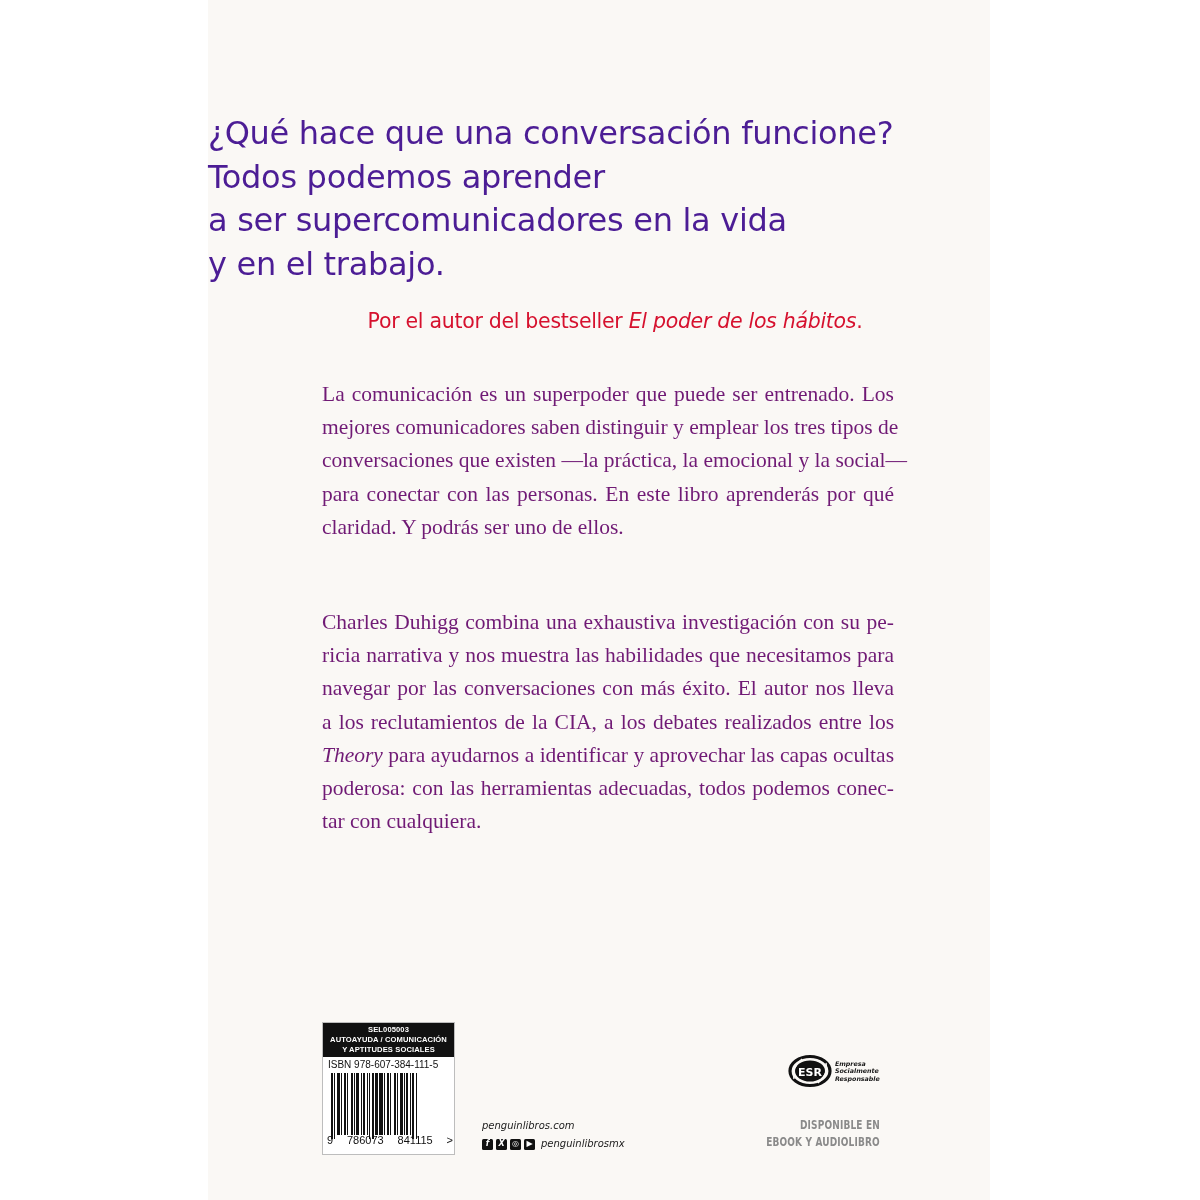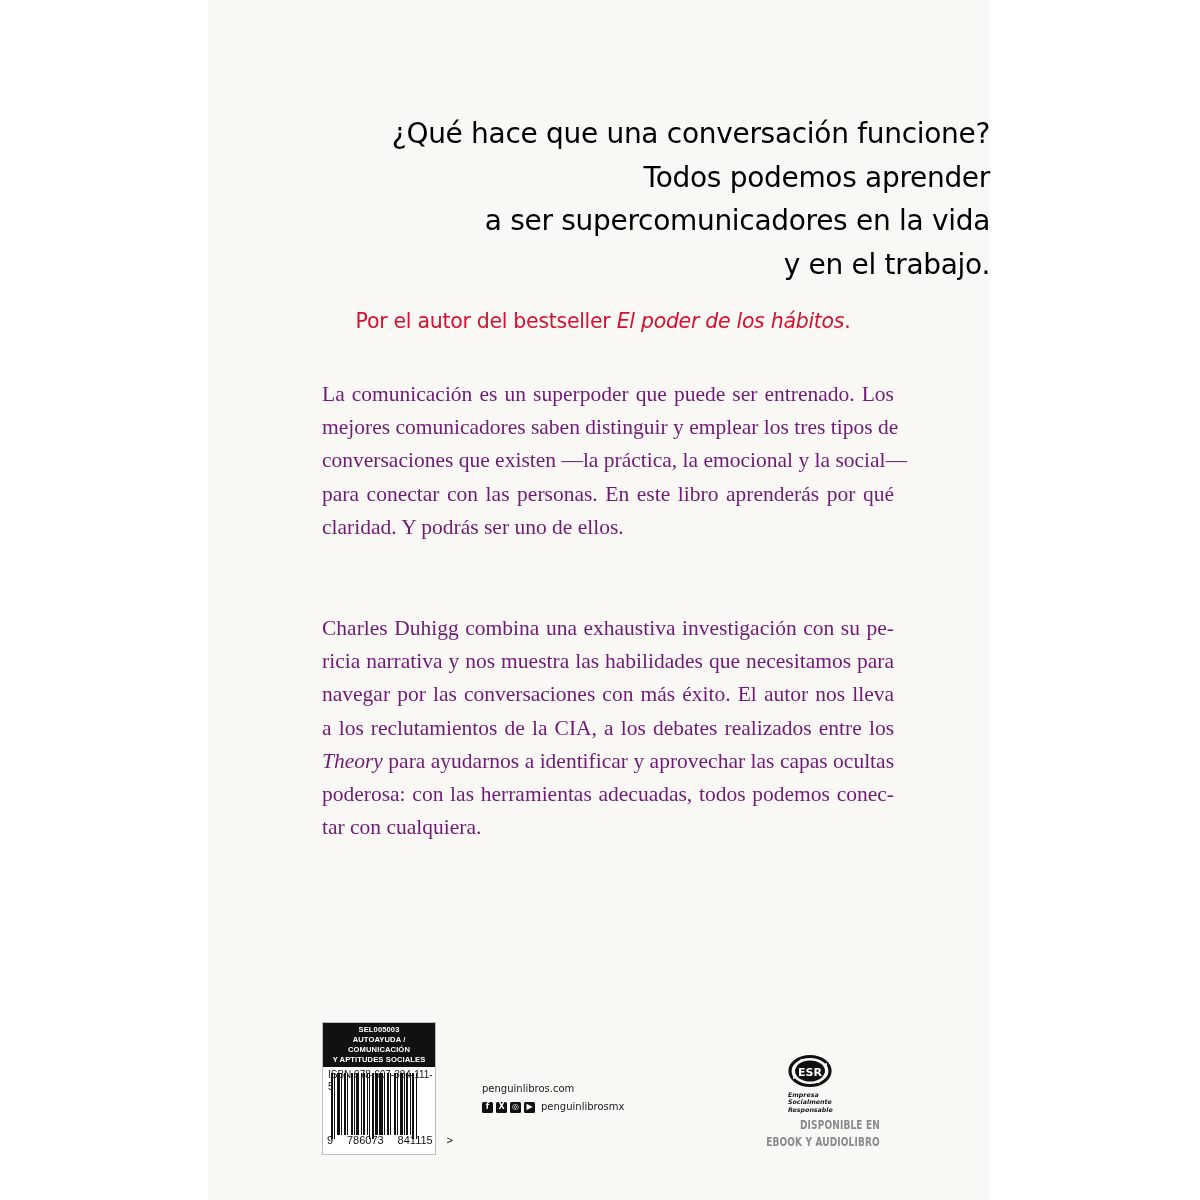--- a/index.html
+++ b/index.html
@@ -6,47 +6,47 @@
     body {
       width: 1200px; height: 1200px; background: #ffffff;
       position: relative; overflow: hidden;
     }
     .cover {
       position: absolute; left: 208px; top: 0; width: 782px; height: 1200px;
       background: #faf8f5;
     }
     .headline {
       position: absolute; left: 0; top: 112px; width: 782px;
-      text-align: right;
+      text-align: left;
       font-family: "DejaVu Sans", sans-serif;
-      font-size: 28px; line-height: 43.5px; color: #000000;
+      font-size: 32px; line-height: 43.5px; color: #4c1d95;
       letter-spacing: -0.3px;
     }
     .headline div { white-space: nowrap; }
     .tagline {
-      position: absolute; left: 4px; top: 306px; width: 782px;
+      position: absolute; left: 16px; top: 306px; width: 782px;
       text-align: center;
       font-family: "DejaVu Sans", sans-serif;
       font-size: 20.5px; line-height: 30px; color: #d6112e;
       letter-spacing: -0.3px; white-space: nowrap;
     }
     .tagline em { font-style: oblique; }
     .body-text {
       position: absolute; left: 114px; width: 572px;
       font-family: "Liberation Serif", serif;
       font-size: 21.5px; line-height: 33.2px; color: #701a75;
     }
     .body-text div { white-space: nowrap; text-align: justify; text-align-last: justify; }
     .body-text div.last { text-align-last: left; }
     .p1 { top: 378px; }
-    .p2 { top: 606px; margin-top: 6px; }
+    .p2 { top: 606px; }
     .body-text em { font-style: italic; }
 
     .barcode-box {
-      position: absolute; left: 114px; top: 1022px; width: 114px; height: 133px;
+      position: absolute; left: 114px; top: 1022px; width: 133px; height: 133px;
       background: #ffffff; border: 1px solid #bdbdbd; box-sizing: border-box;
     }
     .barcode-header {
       background: #111; color: #fff; text-align: center;
       font-family: "Liberation Sans", sans-serif; font-weight: bold;
       font-size: 7.6px; line-height: 10px; padding: 2px 0 2px;
       letter-spacing: 0.1px;
     }
     .isbn {
       font-family: "Liberation Sans", sans-serif; font-size: 10px;
@@ -57,34 +57,35 @@
       display: flex; align-items: stretch;
     }
     .bars span { display: block; background: #111; }
     .bar-digits {
       position: absolute; left: 4px; top: 111px; width: 126px;
       font-family: "Liberation Sans", sans-serif; font-size: 11px; color: #111;
       display: flex; justify-content: space-between; line-height: 13px;
     }
 
     .web {
-      position: absolute; left: 274px; top: 1080px;
+      position: absolute; left: 274px; top: 1117px;
       font-family: "DejaVu Sans", sans-serif; font-size: 10px; color: #1a1a1a;
       line-height: 18px;
+      font-style: italic;
     }
     .social-row { display: flex; align-items: center; gap: 3px; }
     .soc-icon {
       width: 11px; height: 11px; background: #111; color: #fff; border-radius: 1.5px;
       display: inline-flex; align-items: center; justify-content: center;
       font-family: "DejaVu Sans", sans-serif; font-size: 8px; font-weight: bold; line-height: 1;
     }
     .soc-handle { margin-left: 3px; }
 
     .esr {
-      position: absolute; left: 580px; top: 1054px; display: flex; align-items: center; gap: 3px; flex-direction: column;
+      position: absolute; left: 580px; top: 1054px; display: flex; align-items: center; gap: 3px;
     }
     .esr-text {
       font-family: "DejaVu Sans", sans-serif; font-style: oblique; font-weight: bold;
       font-size: 6.3px; line-height: 7.4px; color: #1a1a1a;
     }
     .available {
       position: absolute; right: 110px; top: 1116px; text-align: right;
       font-family: "DejaVu Sans", sans-serif; font-weight: bold;
       font-size: 12.5px; line-height: 17px; color: #8a8a8a;
       transform: scaleX(0.72); transform-origin: right top; letter-spacing: 0.2px;

